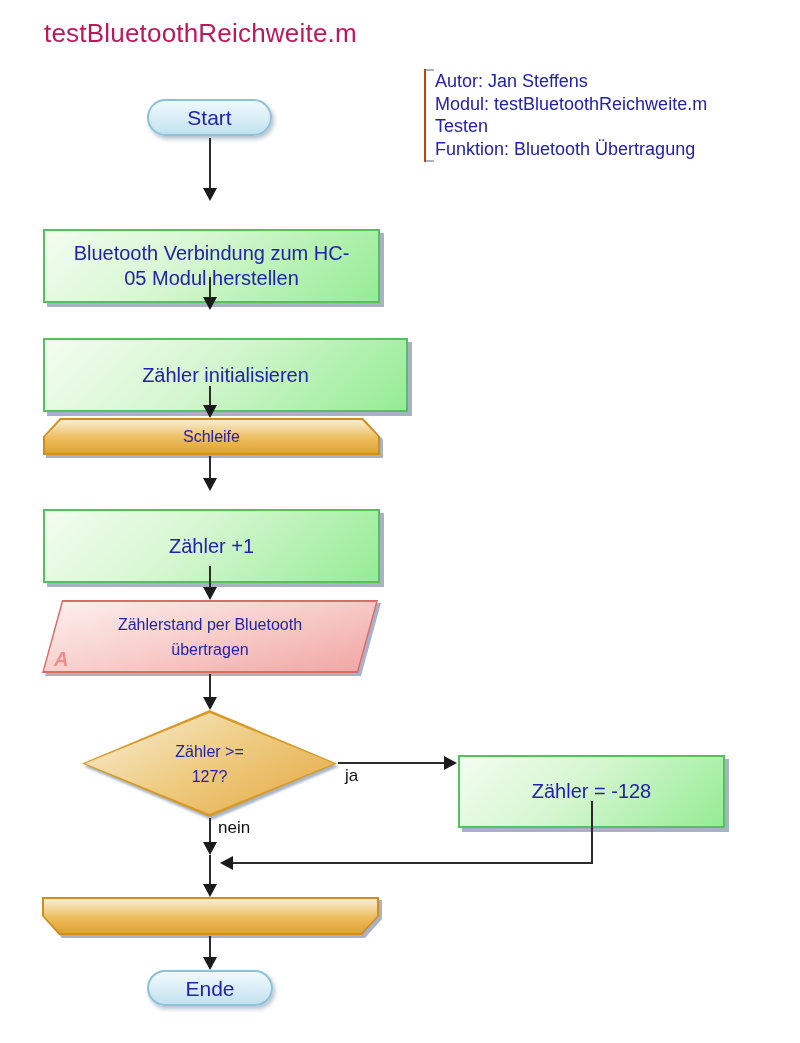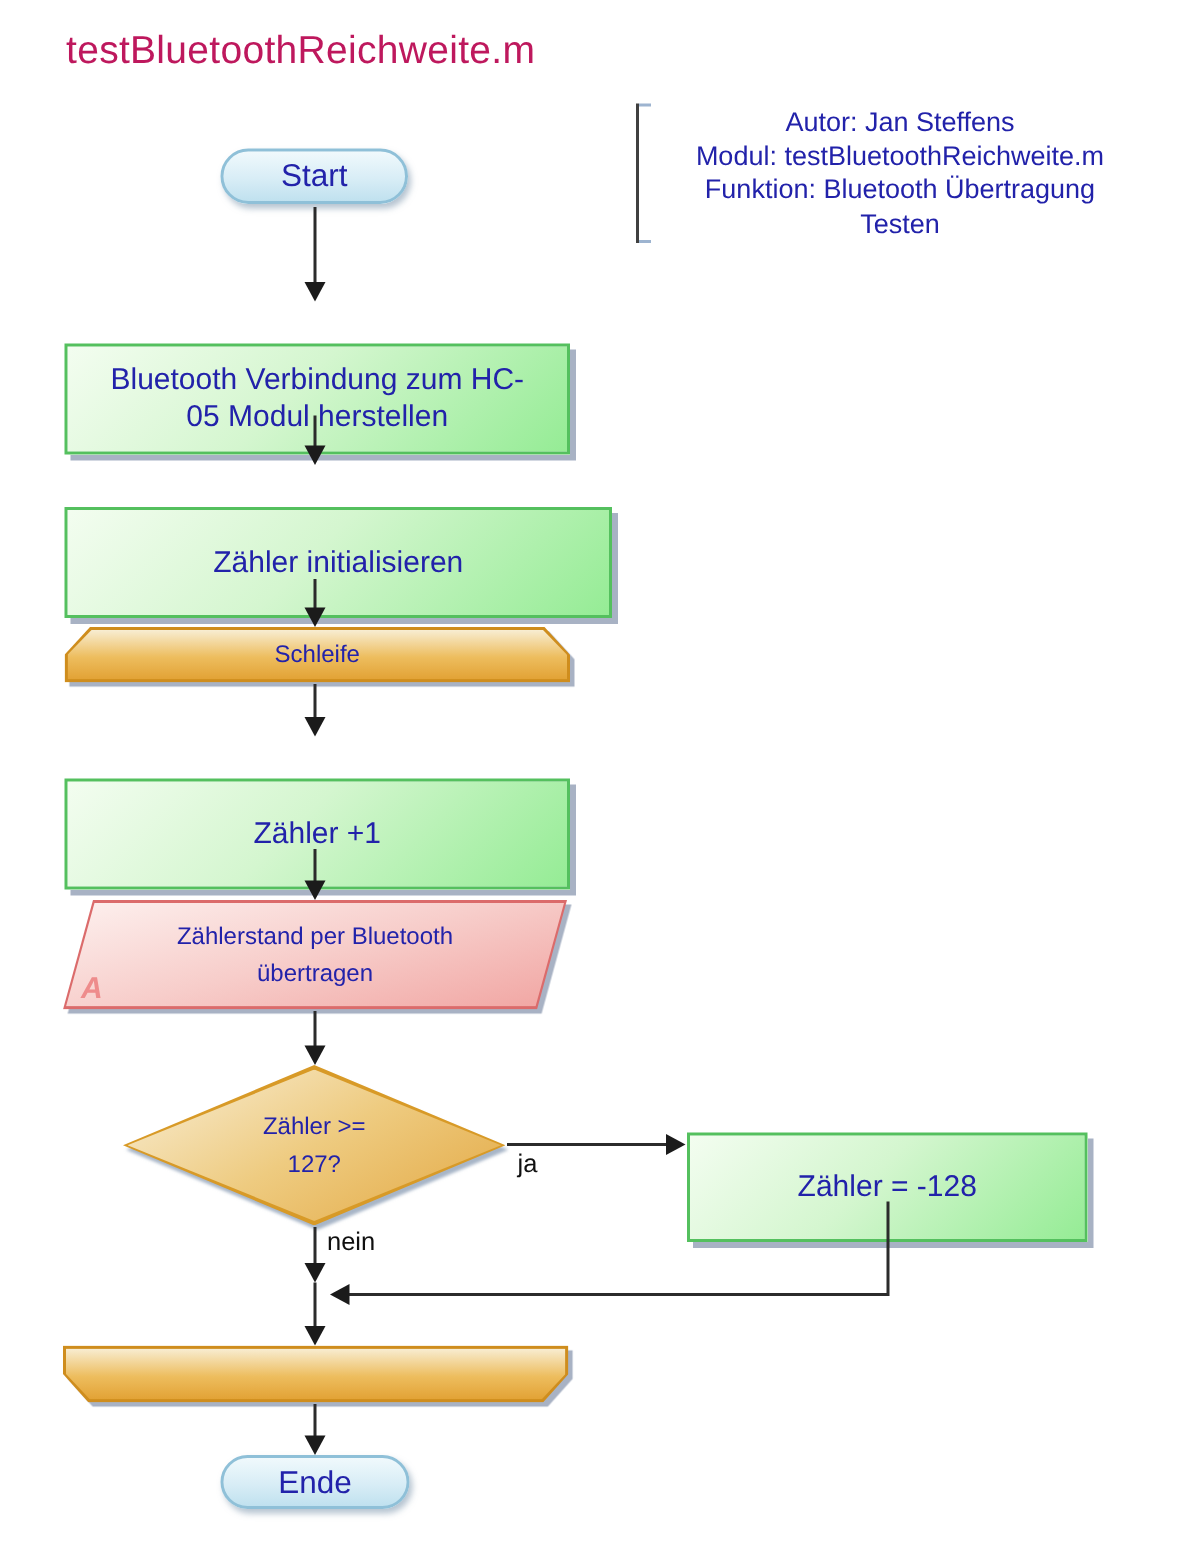--- a/index.html
+++ b/index.html
@@ -7,21 +7,21 @@
     position:relative;width:800px;height:1043px;background:#ffffff;
     font-family:"Liberation Sans", sans-serif;overflow:hidden;
   }
   .title{
     position:absolute;left:44px;top:18px;font-size:26px;color:#be185d;
     letter-spacing:0.2px;
   }
   .comment{
     position:absolute;left:424px;top:69px;width:330px;
     font-size:18px;line-height:22.5px;color:#2222aa;
-    border-left:2px solid #404040;padding:1px 0 2px 9px;text-align:center;
+    border-left:2px solid #c2410c;padding:1px 0 2px 9px;
   }
   .comment::before,.comment::after{
     content:"";position:absolute;left:0;width:8px;height:2px;background:#9db4d0;
   }
   .comment::before{top:0;}
   .comment::after{bottom:0;}
 
   .node{
     position:absolute;display:flex;align-items:center;justify-content:center;
     text-align:center;color:#2222aa;font-size:20px;line-height:25px;
@@ -100,22 +100,22 @@
 </head>
 <body>
 
 <div id="canvas">
 
   <div class="title">testBluetoothReichweite.m</div>
 
   <div class="comment">
     <div>Autor: Jan Steffens</div>
     <div>Modul: testBluetoothReichweite.m</div>
+    <div>Testen</div>
     <div>Funktion: Bluetooth Übertragung</div>
-    <div>Testen</div>
   </div>
 
   <div class="node terminal" style="left:147px;top:99px;width:125px;height:37px;">Start</div>
 
   <div class="vline" style="left:209px;top:138px;height:53px;"></div>
   <div class="ah ah-down" style="left:203px;top:188px;"></div>
 
   <div class="node process" style="left:43px;top:201px;width:337px;height:74px;">Bluetooth Verbindung zum HC-
 05 Modul herstellen</div>
 
@@ -129,21 +129,21 @@
 
   <div class="clipwrap loopbegin" style="left:43px;top:418px;width:337px;height:37px;">
     <div class="clip-outer"></div>
     <div class="clip-inner"></div>
     <div class="clip-label">Schleife</div>
   </div>
 
   <div class="vline" style="left:209px;top:456px;height:25px;"></div>
   <div class="ah ah-down" style="left:203px;top:478px;"></div>
 
-  <div class="node process" style="left:43px;top:491px;width:337px;height:74px;">Zähler +1</div>
+  <div class="node process" style="left:43px;top:481px;width:337px;height:74px;">Zähler +1</div>
 
   <div class="vline" style="left:209px;top:566px;height:24px;"></div>
   <div class="ah ah-down" style="left:203px;top:587px;"></div>
 
   <div class="clipwrap io" style="left:42px;top:600px;width:336px;height:73px;">
     <div class="clip-outer"></div>
     <div class="clip-inner"></div>
     <div class="clip-label">Zählerstand per Bluetooth
 übertragen</div>
     <div class="io-marker">A</div>

